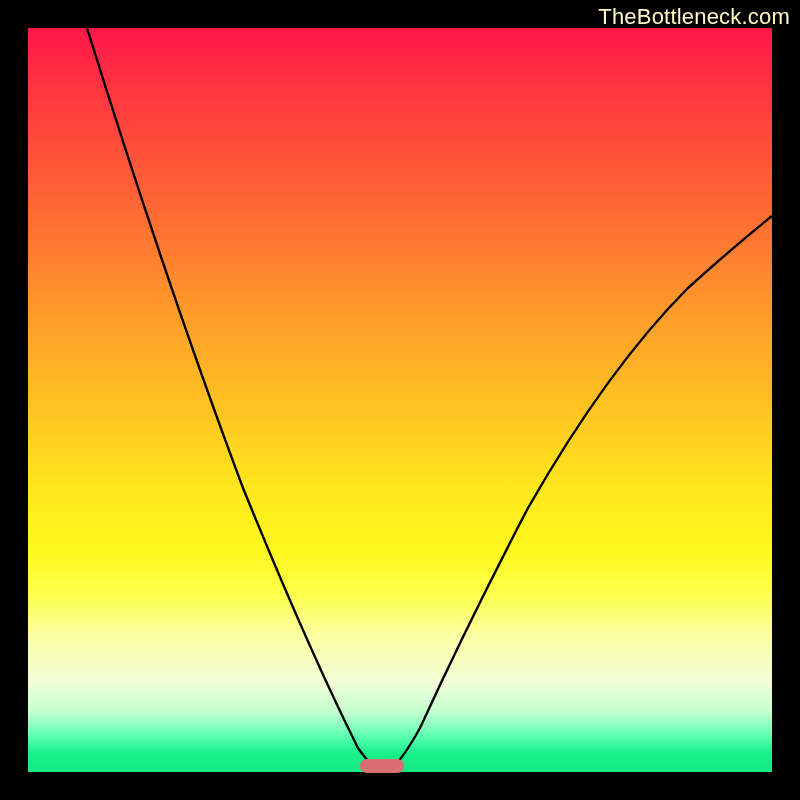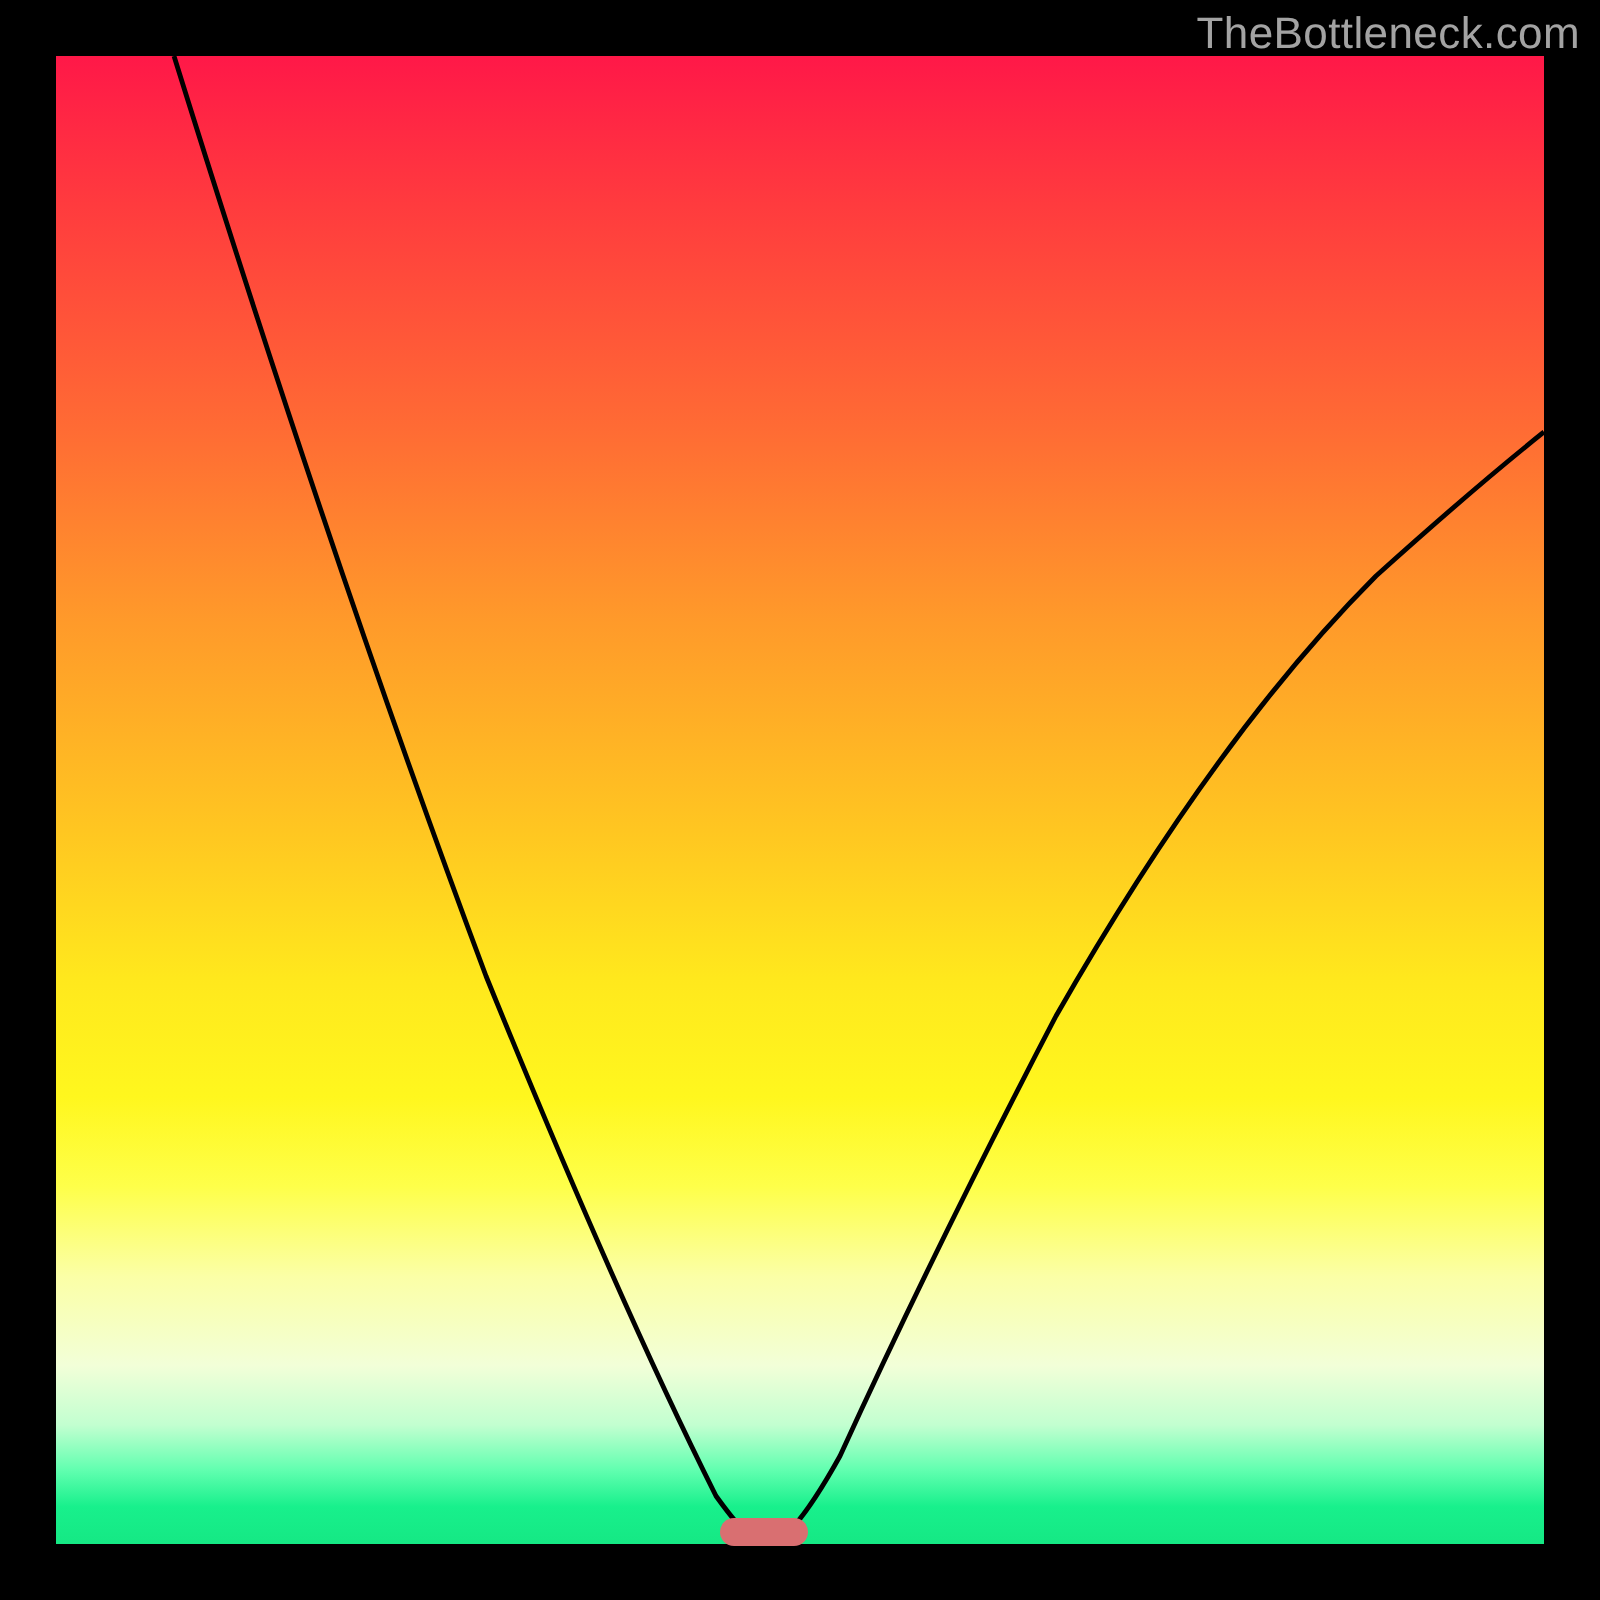--- a/index.html
+++ b/index.html
@@ -34,21 +34,21 @@
       #62ffb0 95%,
       #18f08c 97.5%,
       #15e884 100%
     );
   }
 
   .watermark {
     position: absolute;
     top: 4px;
     right: 10px;
-    color: #a3a3a3;
+    color: #fef9c3;
     font-size: 22px;
     letter-spacing: 0.2px;
     font-weight: 400;
   }
 
   svg.curve {
     position: absolute;
     left: 0; top: 0;
     width: 744px; height: 744px;
   }

